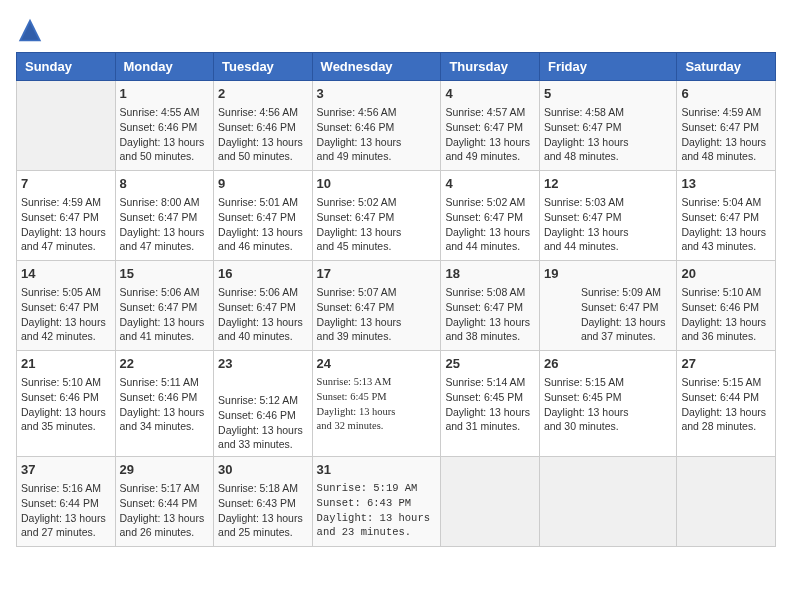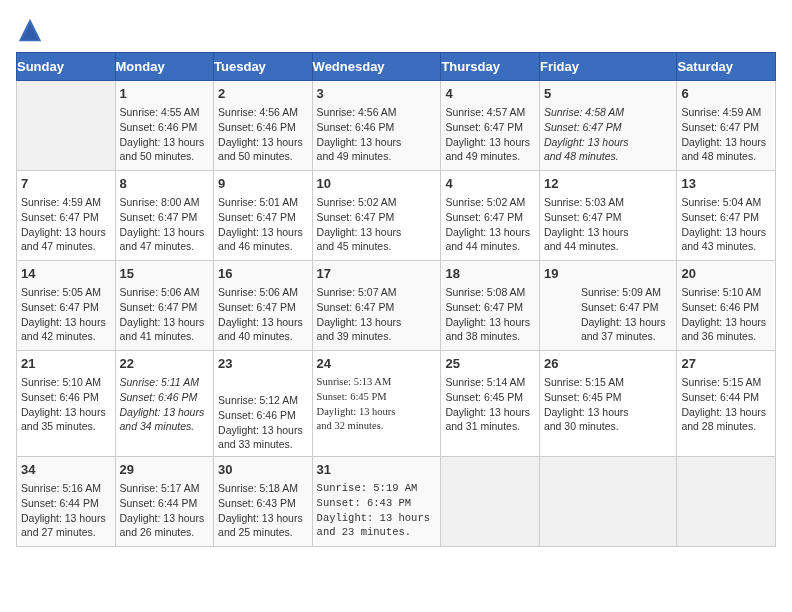--- a/index.html
+++ b/index.html
@@ -46,21 +46,21 @@
       color: #444;
     }
     table {
       width: 100%;
       border-collapse: collapse;
       font-size: 11px;
     }
     thead tr th {
       background: #3b6dbf;
       color: #fff;
-      padding: 6px 0;
+      padding: 6px 8px;
       font-size: 13px;
       font-weight: bold;
       text-align: left;
       border: 1px solid #2a55a0;
     }
     tbody tr td {
       vertical-align: top;
       border: 1px solid #ccc;
       padding: 4px 4px;
       min-height: 80px;
@@ -143,21 +143,21 @@
         </td>
         <td>
           <span class="day-num">4</span>
           <div style="white-space: pre-line;">Sunrise: 4:57 AM
 Sunset: 6:47 PM
 Daylight: 13 hours
 and 49 minutes.</div>
         </td>
         <td>
           <span class="day-num">5</span>
-          <div style="white-space: pre-line; font-style: italic;">Sunrise: 4:58 AM
+          <div style="white-space: pre-line;">Sunrise: 4:58 AM
 Sunset: 6:47 PM
 Daylight: 13 hours
 and 48 minutes.</div>
         </td>
         <td>
           <span class="day-num">6</span>
           <div style="white-space: pre-line;">Sunrise: 4:59 AM
 Sunset: 6:47 PM
 Daylight: 13 hours
 and 48 minutes.</div>
@@ -268,21 +268,21 @@
       <tr>
         <td>
           <span class="day-num">21</span>
           <div style="white-space: pre-line;">Sunrise: 5:10 AM
 Sunset: 6:46 PM
 Daylight: 13 hours
 and 35 minutes.</div>
         </td>
         <td>
           <span class="day-num">22</span>
-          <div style="white-space: pre-line; font-style: italic;">Sunrise: 5:11 AM
+          <div style="white-space: pre-line;">Sunrise: 5:11 AM
 Sunset: 6:46 PM
 Daylight: 13 hours
 and 34 minutes.</div>
         </td>
         <td>
           <span class="day-num">23</span>
           <div style="white-space: pre-line; margin-top: 20px;">Sunrise: 5:12 AM
 Sunset: 6:46 PM
 Daylight: 13 hours
 and 33 minutes.</div>
@@ -311,21 +311,21 @@
         <td>
           <span class="day-num">27</span>
           <div style="white-space: pre-line;">Sunrise: 5:15 AM
 Sunset: 6:44 PM
 Daylight: 13 hours
 and 28 minutes.</div>
         </td>
       </tr>
       <tr>
         <td>
-          <span class="day-num">34</span>
+          <span class="day-num">37</span>
           <div style="white-space: pre-line;">Sunrise: 5:16 AM
 Sunset: 6:44 PM
 Daylight: 13 hours
 and 27 minutes.</div>
         </td>
         <td>
           <span class="day-num">29</span>
           <div style="white-space: pre-line;">Sunrise: 5:17 AM
 Sunset: 6:44 PM
 Daylight: 13 hours

